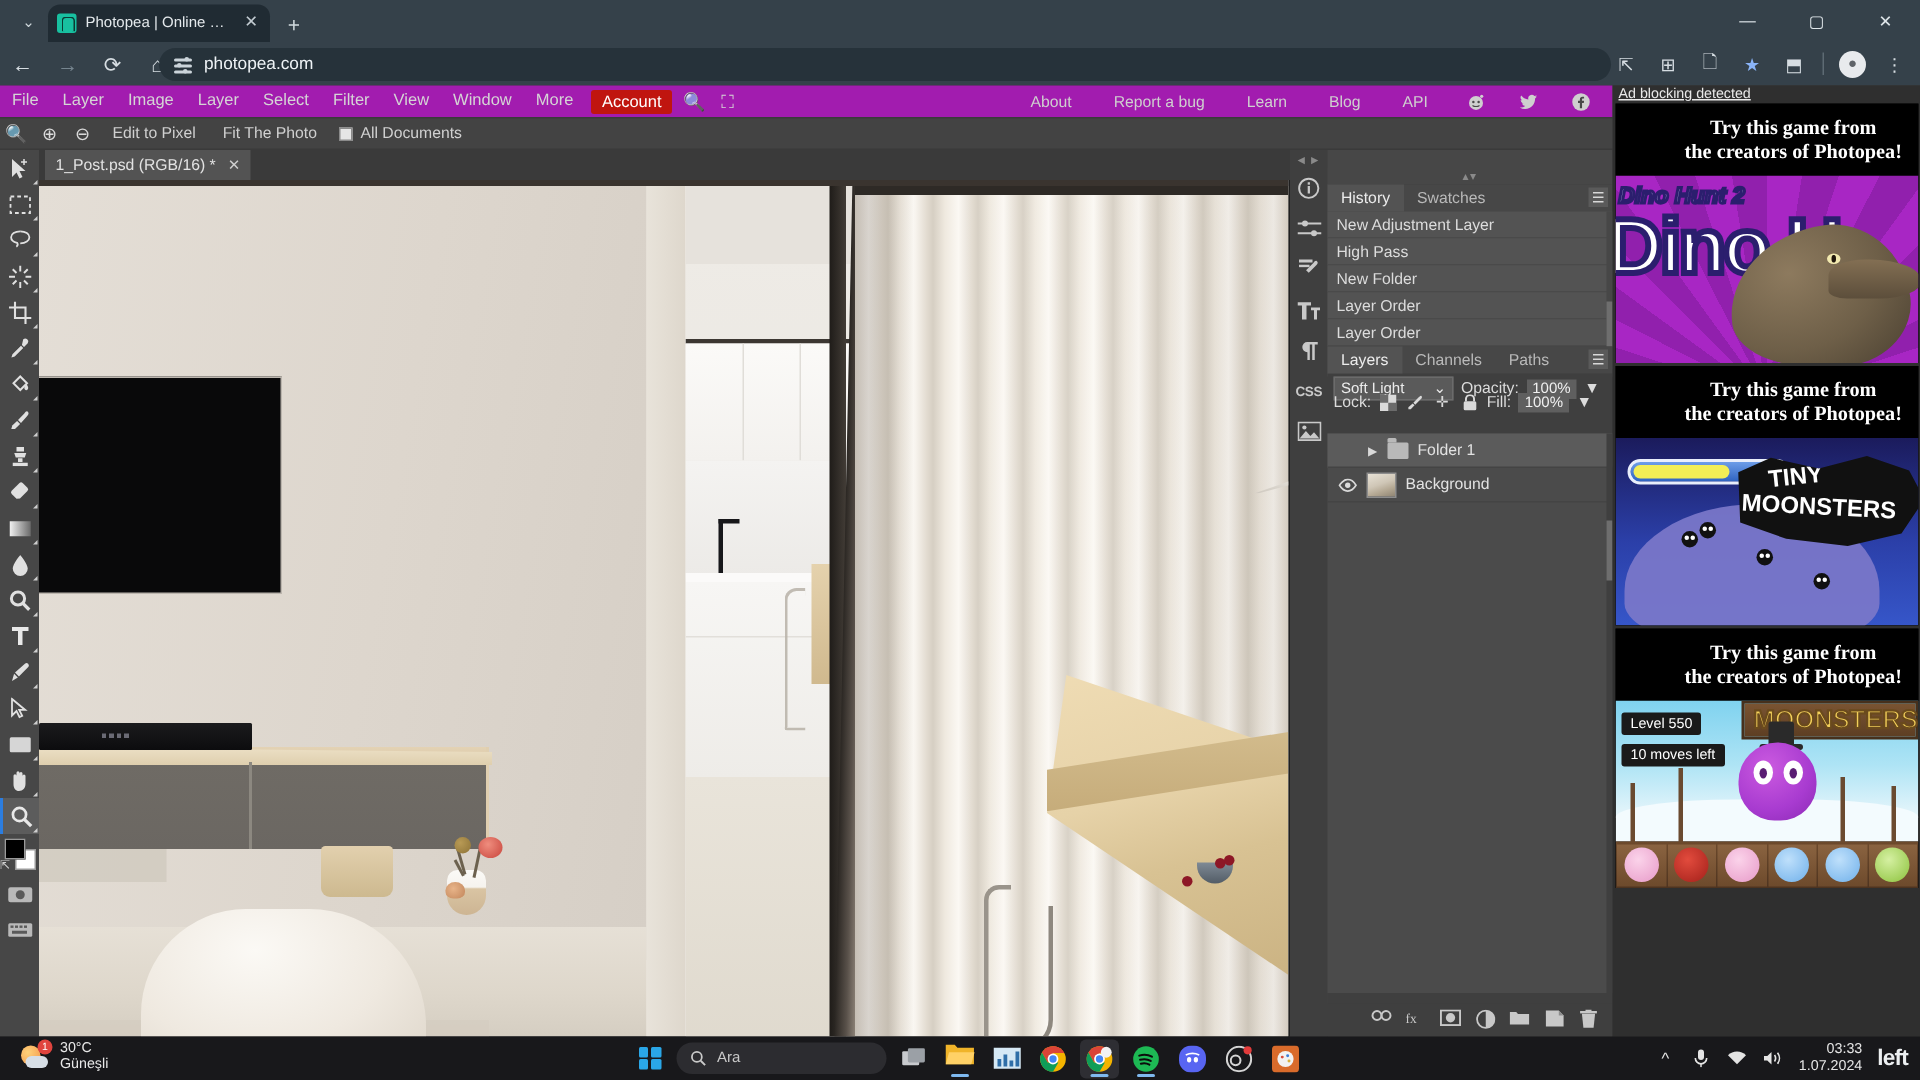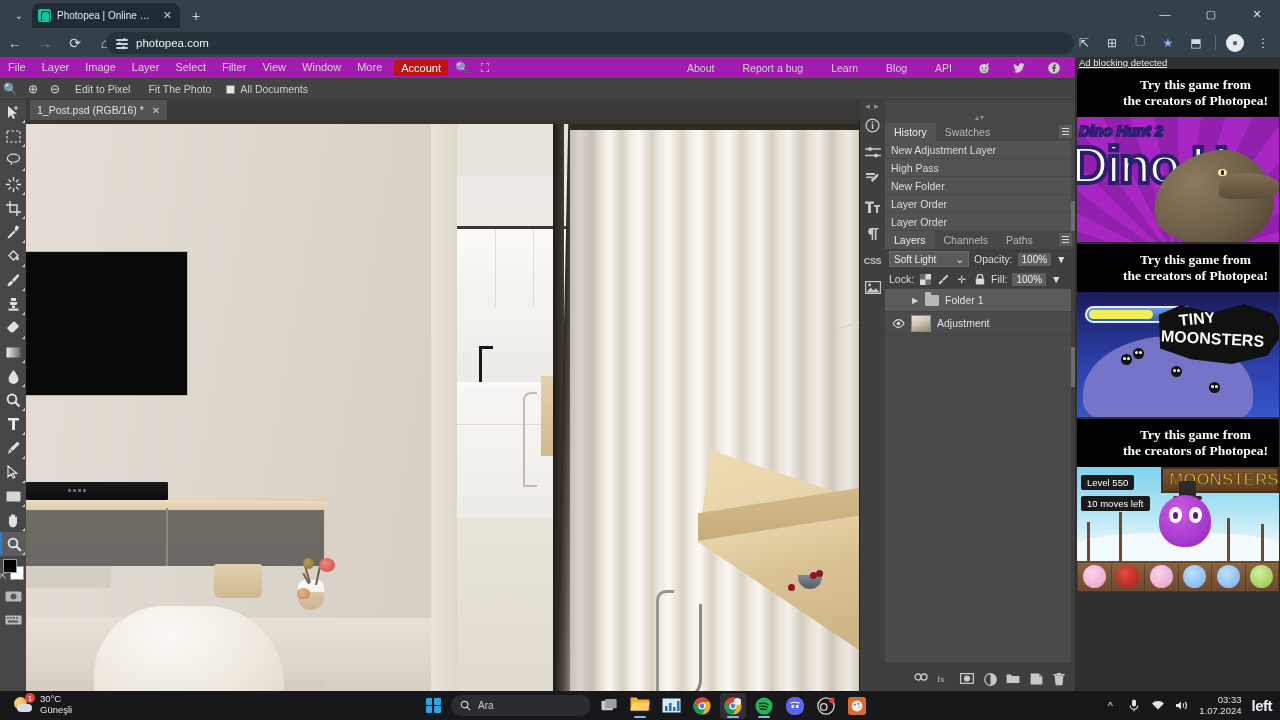--- a/index.html
+++ b/index.html
@@ -235,21 +235,21 @@
   .lay-tabs{position:absolute; left:0; top:0; width:190px; height:18px; background:#474747;
     display:flex; font-size:10.5px;}
   .lay-menu{position:absolute; right:3px; top:2px; width:13px; height:13px; background:#5a5a5a;
     display:flex;align-items:center;justify-content:center;}
   .lay-menu i{width:7px;height:1px;background:#d8d8d8; box-shadow:0 3px 0 #d8d8d8, 0 -3px 0 #d8d8d8;}
   .lay-row1{position:absolute; left:0; top:18px; width:190px; height:20px;
     display:flex; align-items:center; gap:5px; padding-left:4px; font-size:10.5px; color:#dcdcdc;}
   .blend-select{width:80px; height:16px; background:#5a5a5a; border:1px solid #6b6b6b;
     display:flex; align-items:center; justify-content:space-between; padding:0 4px; font-size:10px; color:#ececec;}
   .num-box{background:#5f5f5f; padding:1px 4px; font-size:10px; color:#f0f0f0;}
-  .lay-row2{position:absolute; left:0; top:38px; width:190px; height:20px;
+  .lay-row2{position:absolute; left:0; top:27px; width:190px; height:20px;
     display:flex; align-items:center; gap:5px; padding-left:4px; font-size:10.5px; color:#dcdcdc;}
   .lock-icon{width:13px;height:13px;display:flex;align-items:center;justify-content:center;color:#dadada;font-size:10px;}
   .layer-list{position:absolute; left:0; top:58px; width:190px; height:373px; background:#4b4b4b;}
   .layer-row{height:23px; display:flex; align-items:center; gap:6px; padding-left:7px;
     font-size:10.5px; color:#e2e2e2; border-bottom:1px solid #444;}
   .layer-row.selected{background:#5b5b5b;}
   .eye{width:13px;height:13px;display:flex;align-items:center;justify-content:center;color:#d9d9d9;font-size:10px;}
   .eye.off{opacity:0;}
   .twisty{width:8px;height:8px;color:#d9d9d9;font-size:8px;display:flex;align-items:center;justify-content:center;}
   .folder-ic{width:14px;height:11px;background:#b9b9b9;border-radius:1px; position:relative;}
@@ -813,21 +813,21 @@
             <span>Folder 1</span>
           </div>
           <div class="layer-row">
             <span class="eye">
               <svg width="13" height="9" viewBox="0 0 13 9">
                   <path d="M6.5 0.6C3.4.6 1 4.5 1 4.5s2.4 3.9 5.5 3.9S12 4.5 12 4.5 9.6.6 6.5.6z" fill="none" stroke="#d9d9d9" stroke-width="1.1"></path>
                   <circle cx="6.5" cy="4.5" r="1.8" fill="#d9d9d9"></circle>
                 </svg>
             </span>
             <span class="layer-thumb"></span>
-            <span>Adjustment</span>
+            <span>Background</span>
           </div>
         </div>
         <div class="layer-scroll">
             <div class="layer-thumbbar"></div>
           </div>
 
         <div class="layers-footer">
           <span class="lf-icon">
             <svg width="14" height="8" viewBox="0 0 14 8">
                 <circle cx="4" cy="4" r="3" fill="none" stroke="#c8c8c8" stroke-width="1.3"></circle>

